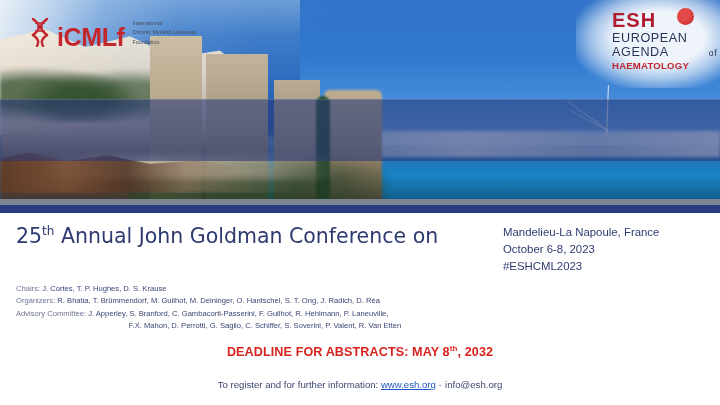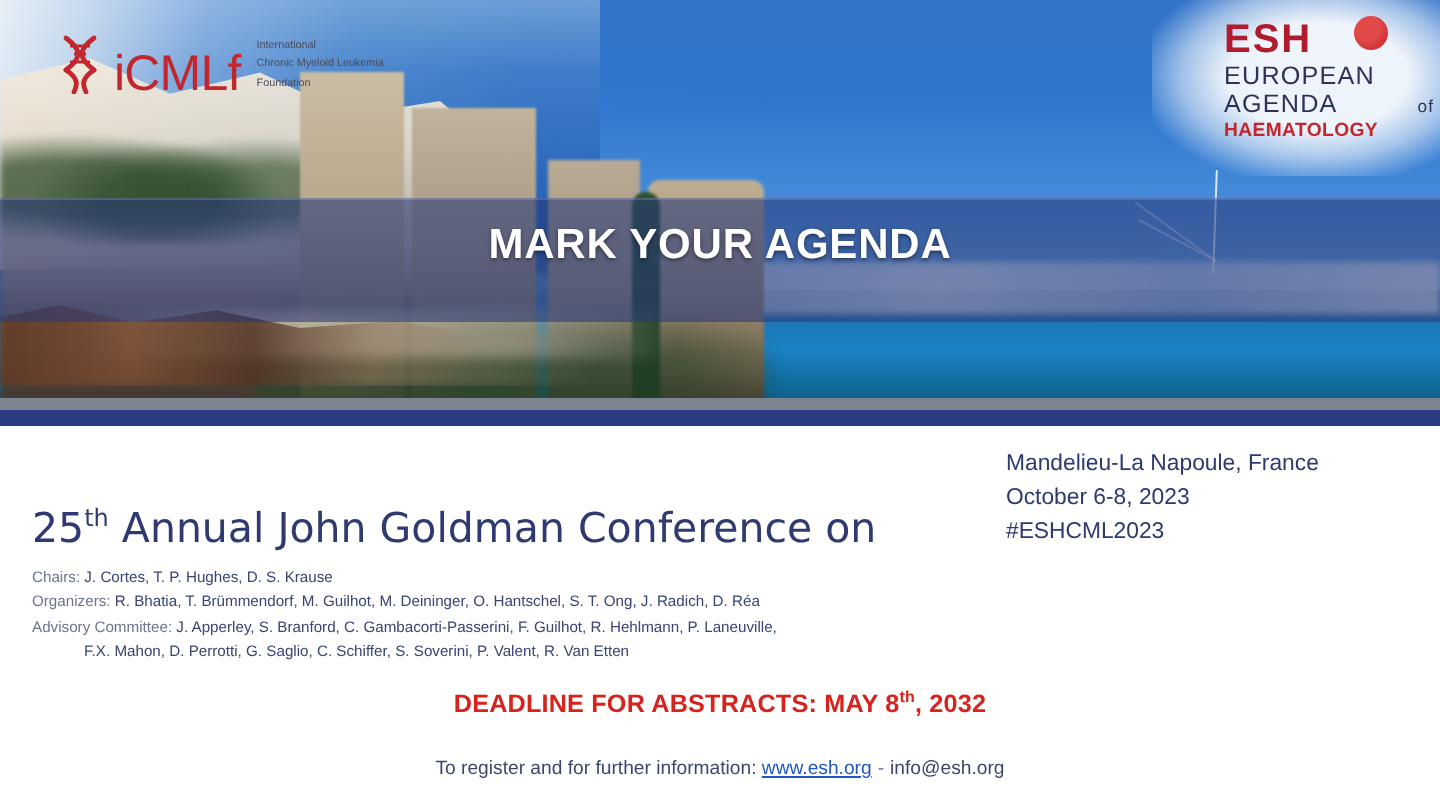--- a/index.html
+++ b/index.html
@@ -146,21 +146,21 @@
     text-shadow: 0 1px 2px rgba(0,0,0,.45);
   }
 
   
   .icmlf-logo {
     position: absolute; left: 28px; top: 14px;
     display: flex; align-items: center; gap: 5px;
   }
   .icmlf-mark { width: 24px; height: 30px; display: block; }
   .icmlf-word {
-    font-size: 25px; font-weight: normal; color: #c1272d;
+    font-size: 25px; font-weight: bold; color: #c1272d;
     letter-spacing: -.4px; line-height: 1; margin-top: 11px;
   }
   .icmlf-sub {
     font-size: 5.4px; line-height: 1.75; color: #4c4c58;
     max-width: 72px; padding-left: 3px; padding-top: 2px;
   }
 
   .esh-logo {
     position: absolute; right: 10px; top: 6px;
     width: 112px; height: 56px;
@@ -206,30 +206,29 @@
 
   
   .body-area {
     position: absolute; left: 0; top: 213px; width: 720px; height: 192px;
     background: #ffffff;
   }
   .conf-title {
     position: absolute; left: 16px; top: 10px; width: 480px;
     color: #2e3a70; font-size: 20.5px; line-height: 1.32;
     font-family: "DejaVu Sans", "Liberation Sans", sans-serif;
-    margin-top: 28px;
   }
   .conf-title sup { font-size: 12px; vertical-align: super; line-height: 0; }
 
   .credits {
     position: absolute; left: 16px; top: 70px; width: 472px;
     color: #3b4475; font-size: 7.6px; line-height: 1.62;
   }
   .credits .lbl { color: #6d7494; }
-  .credits .row-center { text-align: left; padding-left: 26px; }
+  .credits .row-center { text-align: center; padding-left: 26px; }
 
   .meta {
     position: absolute; left: 503px; top: 11px; width: 215px;
     color: #2e3a70; font-size: 11.4px; line-height: 1.5;
   }
 
   .deadline {
     position: absolute; left: 0; top: 132px; width: 720px;
     text-align: center;
     color: #d8231d; font-size: 12.6px; font-weight: bold; letter-spacing: .1px;
@@ -270,21 +269,20 @@
       <div class="tower-d"></div>
       <div class="cypress"></div>
       <div class="greenery"></div>
     </div>
     <div class="beach"></div>
     <div class="rocks"></div>
 
     <div class="band"></div>
   </div>
 
-  <div class="band-title">MARK YOUR AGENDA</div>
 
   <div class="icmlf-logo">
     <span class="icmlf-mark">
       <svg width="24" height="30" viewBox="0 0 24 30" aria-hidden="true">
         <g fill="none" stroke="#c1272d" stroke-width="2.4" stroke-linecap="round">
           <path d="M5 2 C 13 8, 13 12, 5 18"></path>
           <path d="M19 2 C 11 8, 11 12, 19 18"></path>
           <path d="M5 18 C 11 22, 11 25, 9 29"></path>
           <path d="M19 18 C 13 22, 13 25, 15 29"></path>
         </g>

